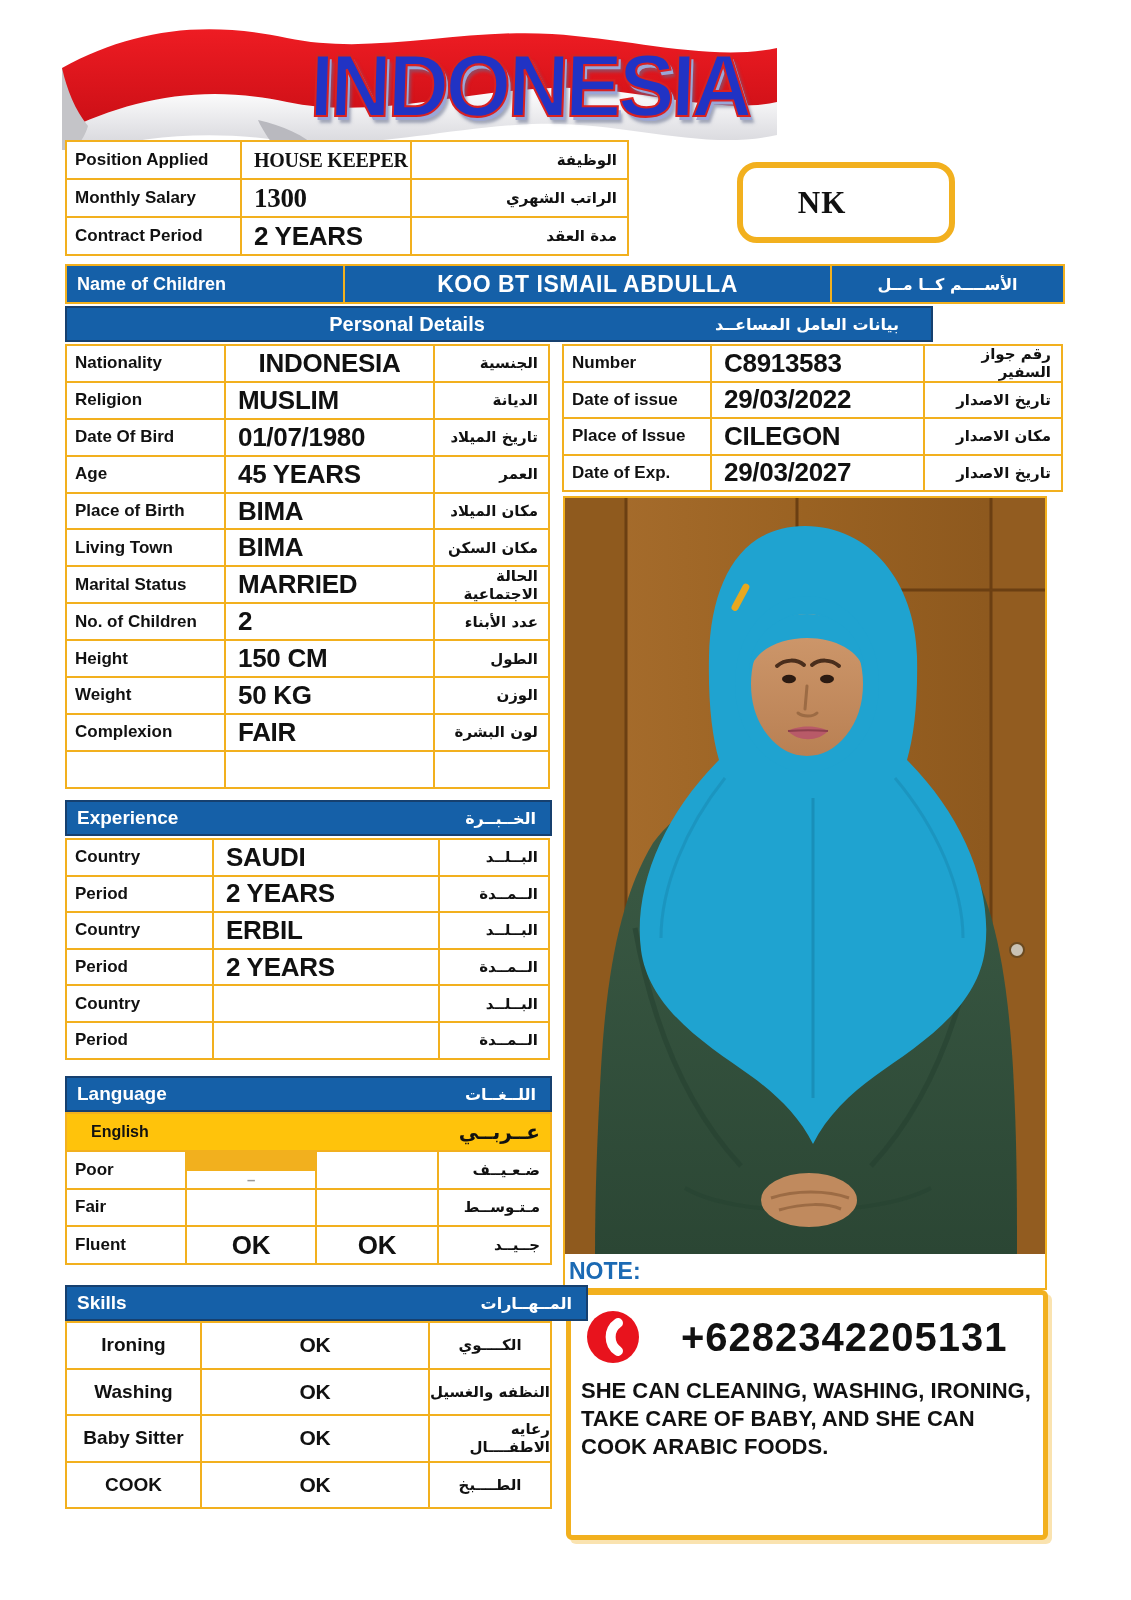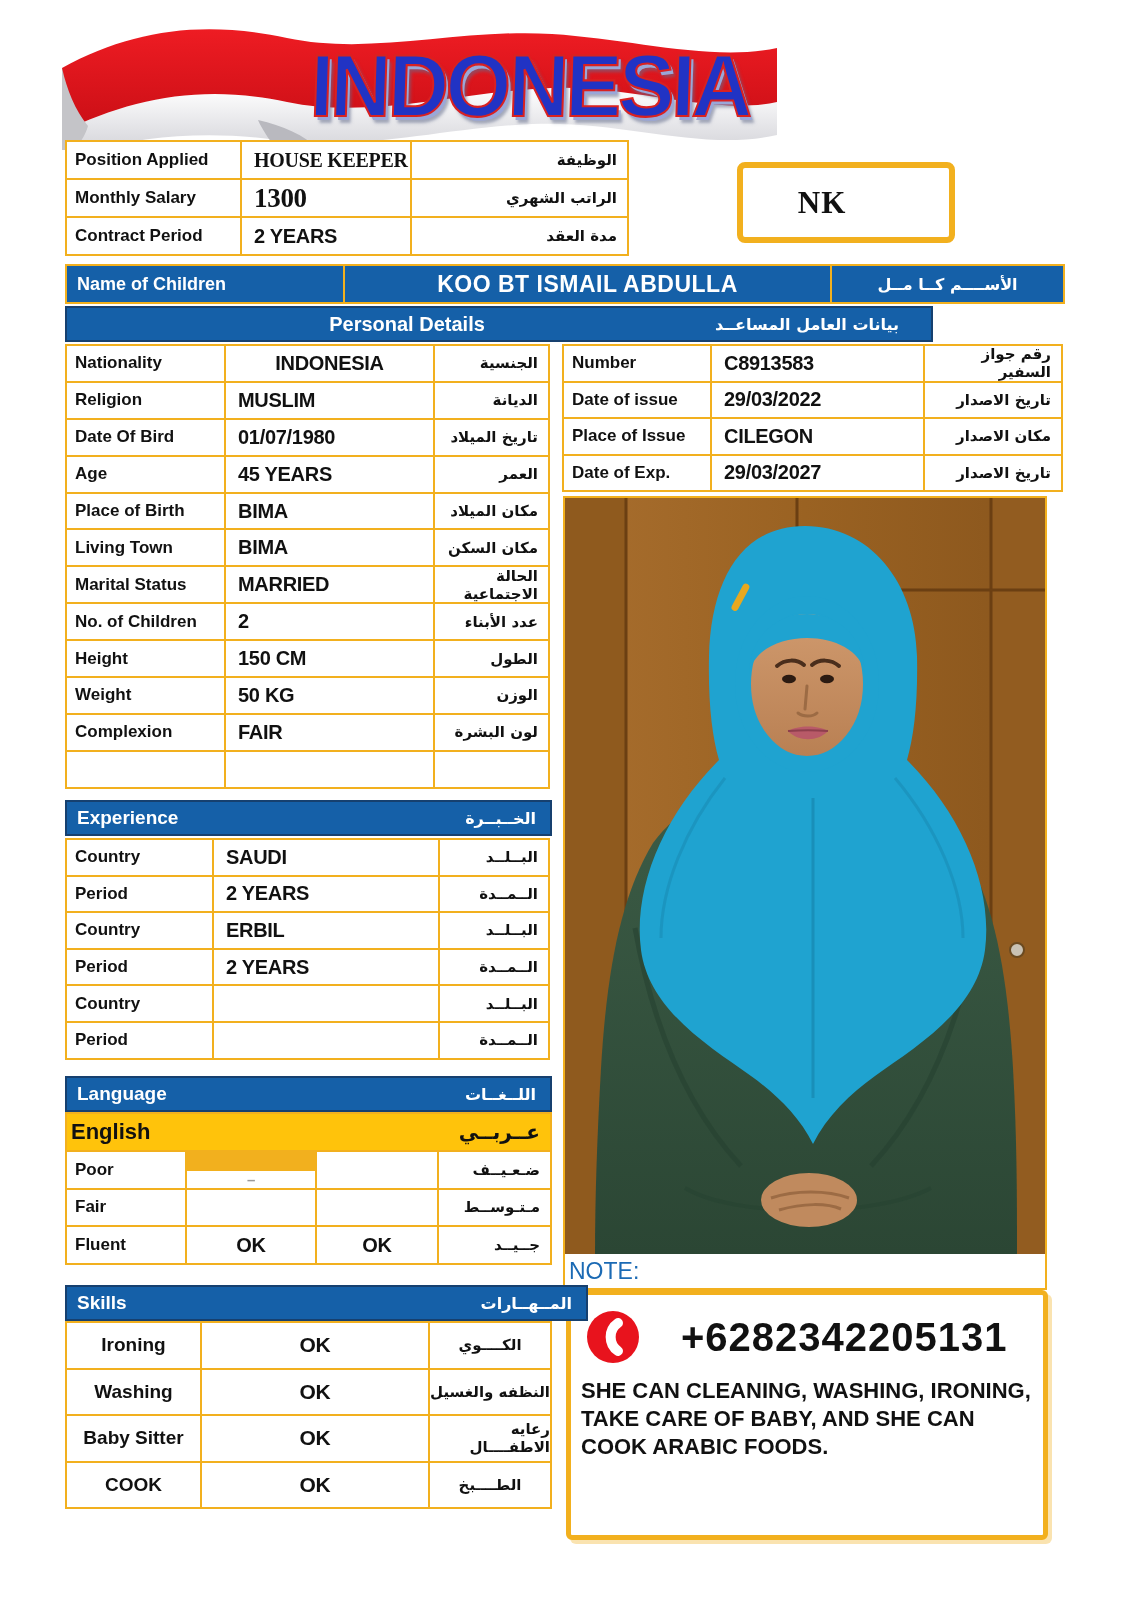--- a/index.html
+++ b/index.html
@@ -9,21 +9,21 @@
   .flag{position:absolute;left:62px;top:20px;width:720px;height:130px;}
   .country-title{position:absolute;left:250px;top:38px;width:560px;text-align:center;
     font-family:"Liberation Sans",sans-serif;font-weight:bold;font-size:84px;letter-spacing:-3px;
     color:#2133c4;-webkit-text-stroke:2px #d92121;
     text-shadow:3px 3px 0 #9aa7d8,5px 6px 3px rgba(100,110,140,.55);
     transform:scaleY(1.05) skewX(-2deg);white-space:nowrap;}
   
   .tbl{position:absolute;display:grid;background:#f2b01e;gap:2px;padding:2px;}
   .tbl>div{background:#fff;display:flex;align-items:center;box-sizing:border-box;}
   .lab{font-size:17px;font-weight:bold;padding-left:8px;}
-  .val{font-size:20px;font-weight:bold;padding-left:12px;letter-spacing:-.3px;}
+  .val{font-size:26px;font-weight:bold;padding-left:12px;letter-spacing:-.3px;}
   .val.c{justify-content:center;padding-left:0;}
   .val.serif{font-family:"Liberation Serif",serif;font-size:20px;}
   .val.serifbig{font-family:"Liberation Serif",serif;font-size:27px;}
   .ar{font-family:"DejaVu Sans",sans-serif;font-size:15px;font-weight:bold;direction:rtl;
       justify-content:flex-start;padding-right:10px;}
   .ar.c{justify-content:center;padding-right:0;}
   .muted{color:#9a9a9a;font-size:15px;align-self:flex-end;}
   
   .bluebar{position:absolute;background:#1560a8;border:2px solid #16406f;box-sizing:border-box;
       color:#fff;display:flex;align-items:center;justify-content:space-between;}
@@ -35,43 +35,43 @@
   .name-row>div{background:#1560a8;color:#fff;display:flex;align-items:center;box-sizing:border-box;}
   .name-row .nlab{font-size:18px;font-weight:bold;padding-left:10px;}
   .name-row .nval{font-size:23px;font-weight:bold;justify-content:center;letter-spacing:.5px;}
   .name-row .nar{font-family:"DejaVu Sans",sans-serif;font-size:16px;font-weight:bold;direction:rtl;justify-content:center;}
   
   .pd-header{left:65px;top:306px;width:868px;height:36px;}
   .pd-header .t{position:absolute;left:170px;width:320px;text-align:center;font-size:20px;font-weight:bold;}
   .pd-header .a{position:absolute;left:560px;width:360px;text-align:center;}
   
   .nk-badge{position:absolute;left:737px;top:162px;width:218px;height:81px;border:6px solid #f2b01e;
-      border-radius:8px;box-sizing:border-box;background:#fff;display:flex;align-items:center;justify-content:center;}
+      border-radius:20px;box-sizing:border-box;background:#fff;display:flex;align-items:center;justify-content:center;}
   .nk-badge span{font-family:"Liberation Serif",serif;font-weight:bold;font-size:31px;letter-spacing:1px;
       transform:translateX(-24px);}
   
   .photo-wrap{position:absolute;left:563px;top:496px;width:484px;height:794px;border:2px solid #f2b01e;
       box-sizing:border-box;background:#fff;}
-  .note-label{position:absolute;left:4px;top:760px;font-size:23px;font-weight:normal;color:#1b6ab4;}
+  .note-label{position:absolute;left:4px;top:760px;font-size:23px;font-weight:bold;color:#1b6ab4;}
   
   .note-box{position:absolute;left:566px;top:1290px;width:482px;height:250px;border:5px solid #f2b01e;
       border-radius:6px;box-sizing:border-box;background:#fff;box-shadow:4px 4px 0 rgba(242,176,30,.35);}
   .phone-row{display:flex;align-items:center;margin:16px 0 0 16px;gap:20px;}
   .phone-number{font-size:40px;font-weight:bold;letter-spacing:1px;margin-left:22px;}
   .note-text{margin:14px 10px 0 10px;font-size:22px;font-weight:bold;line-height:1.27;}
   
   #top-table{left:65px;top:140px;grid-template-columns:173px 168px 215px;grid-auto-rows:36px;}
   #left-table{left:65px;top:344px;grid-template-columns:157px 207px 113px;grid-auto-rows:34.9px;}
   #right-table{left:562px;top:344px;grid-template-columns:146px 211px 136px;grid-auto-rows:34.5px;}
   #exp-header{left:65px;top:800px;width:487px;height:36px;}
   #exp-table{left:65px;top:838px;grid-template-columns:145px 224px 108px;grid-auto-rows:34.6px;}
   #lang-header{left:65px;top:1076px;width:487px;height:36px;}
   #lang-table{left:65px;top:1112px;grid-template-columns:118px 128px 120px 111px;grid-auto-rows:35.8px;}
   #lang-table .yellow{grid-column:1 / span 4;background:#ffc30b;display:flex;align-items:center;justify-content:space-between;}
-  #lang-table .yellow .el{font-size:22px;font-weight:bold;padding-left:4px;}
+  #lang-table .yellow .el{font-size:16px;font-weight:bold;padding-left:24px;}
   #lang-table .yellow .ea{font-family:"DejaVu Sans",sans-serif;font-size:20px;font-weight:bold;direction:rtl;padding-right:10px;}
   #skills-header{left:65px;top:1285px;width:523px;height:36px;gap:20px;}
   #skills-table{left:65px;top:1321px;grid-template-columns:133px 226px 120px;grid-auto-rows:44.5px;}
   #skills-table .lab{justify-content:center;padding-left:0;font-size:19px;}
   .ok{justify-content:center;padding-left:0;font-size:21px;}
 </style>
 </head>
 <body>
 
 <div class="page">

